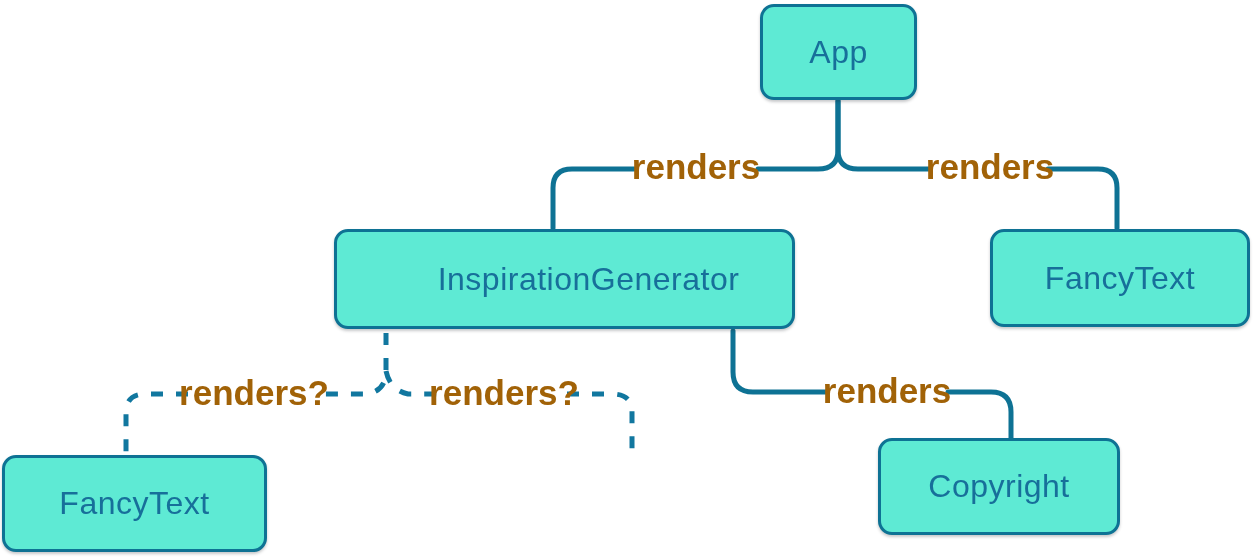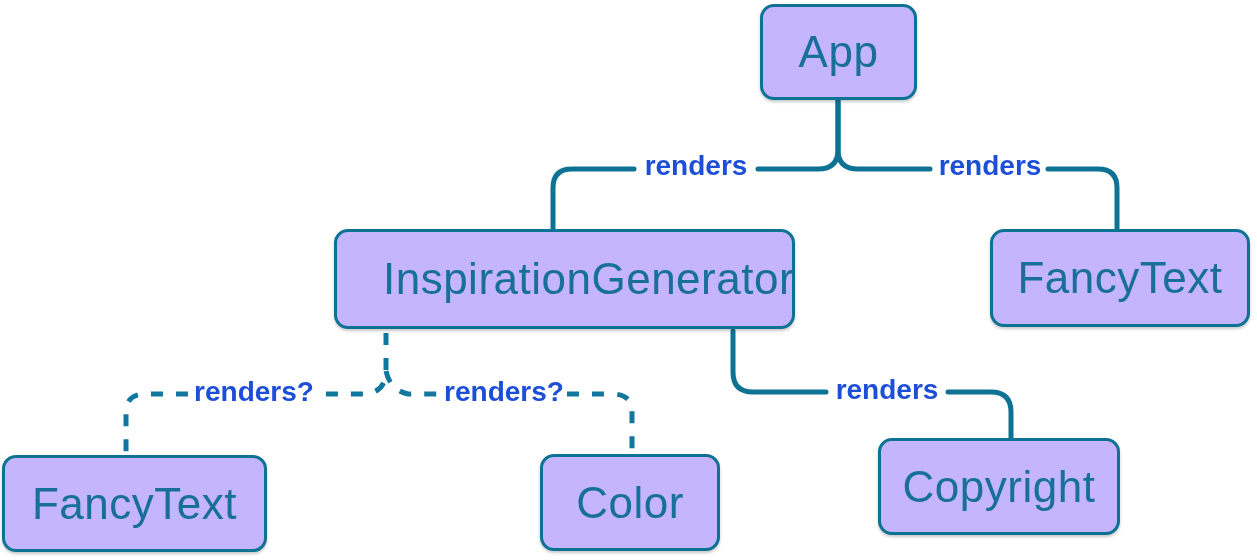--- a/index.html
+++ b/index.html
@@ -27,38 +27,38 @@
     stroke-width: 5;
     stroke-linecap: round;
   }
   .edge.dashed {
     stroke: #11779f;
     stroke-dasharray: 12 13;
     stroke-linecap: butt;
   }
   .node {
     position: absolute;
-    background: #c4b5fd;
+    background: #5eead4;
     border: 3px solid #0e7294;
     border-radius: 14px;
     box-shadow: 0 2px 3px rgba(35, 39, 47, 0.25);
     display: flex;
     align-items: center;
     justify-content: center;
     color: #176f9a;
-    font-size: 44px;
+    font-size: 32px;
     font-weight: 500;
     letter-spacing: 0.5px;
     box-sizing: border-box;
   }
   .edge-label {
     position: absolute;
     transform: translate(-50%, -50%);
-    color: #1d4ed8;
-    font-size: 28px;
+    color: #a16207;
+    font-size: 35px;
     font-weight: 700;
     white-space: nowrap;
     line-height: 1;
   }
 </style>
 </head>
 <body>
 
 <div class="stage">
 
@@ -84,23 +84,20 @@
   </div>
 
   <div class="node" style="left:990px; top:229px; width:260px; height:98px;">
     <span>FancyText</span>
   </div>
 
   <div class="node" style="left:2px; top:455px; width:265px; height:97px;">
     <span>FancyText</span>
   </div>
 
-  <div class="node" style="left:540px; top:454px; width:180px; height:97px;">
-    <span>Color</span>
-  </div>
 
   <div class="node" style="left:878px; top:438px; width:242px; height:97px;">
     <span>Copyright</span>
   </div>
 
   <div class="edge-label" style="left:696px; top:166px;">renders</div>
 
   <div class="edge-label" style="left:990px; top:166px;">renders</div>
 
   <div class="edge-label" style="left:254px; top:392px;">renders?</div>

